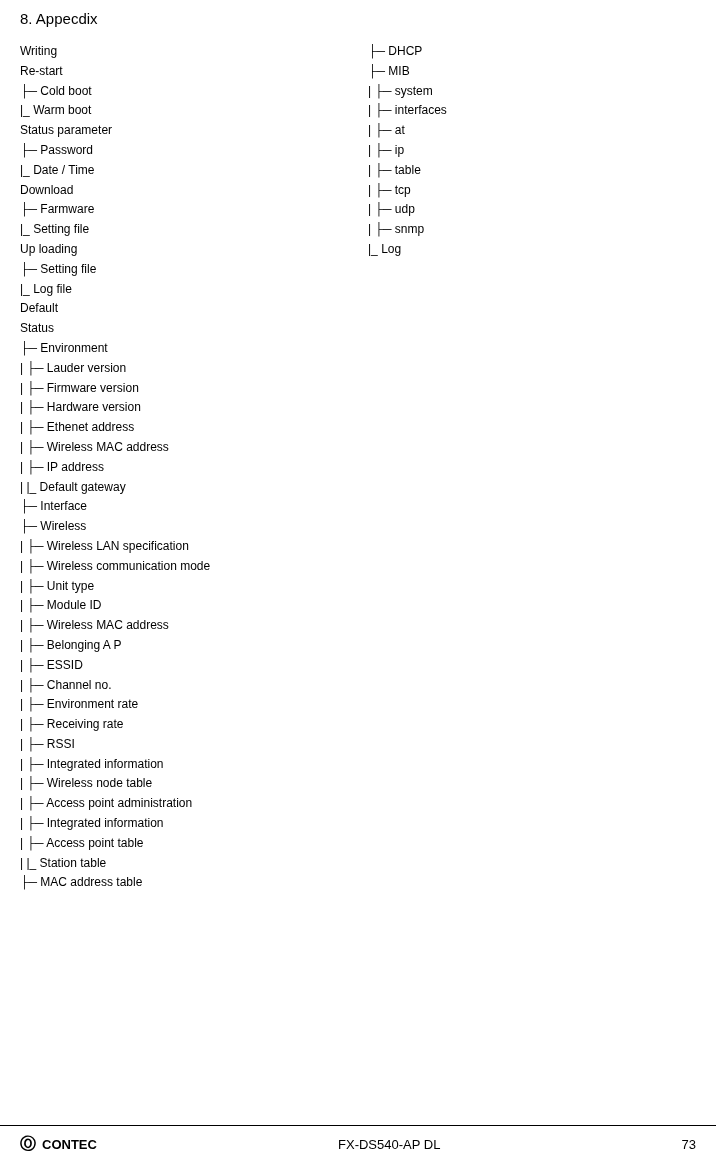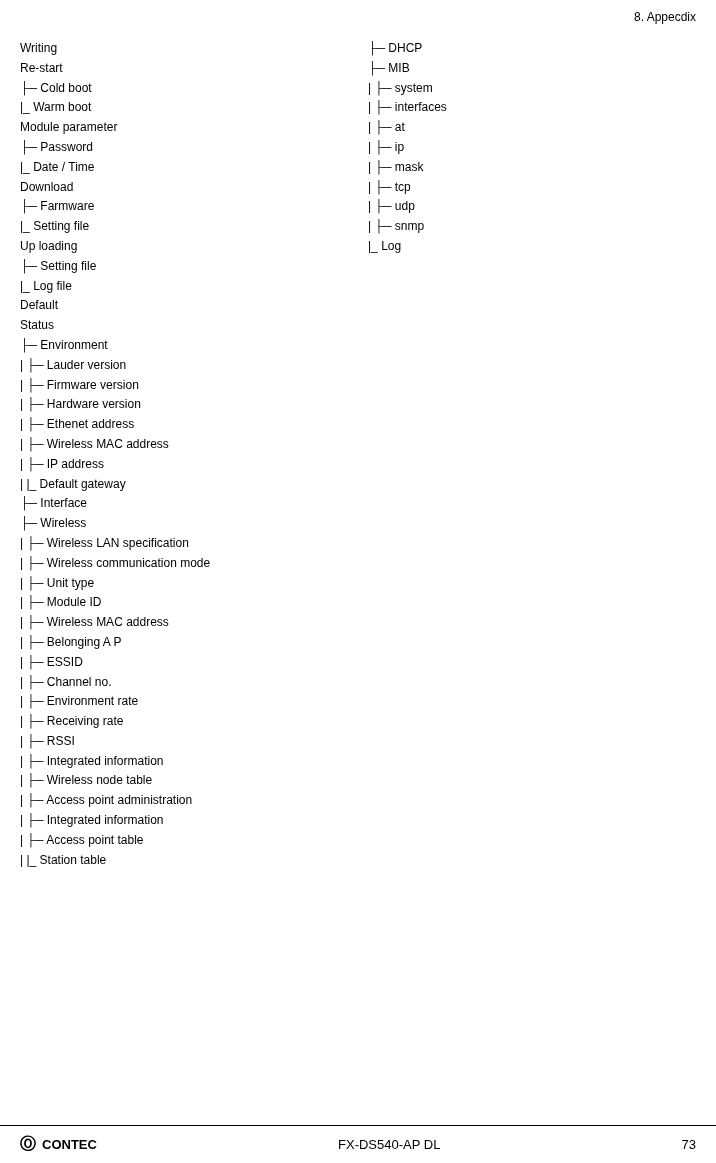--- a/index.html
+++ b/index.html
@@ -10,23 +10,22 @@
     body {
       width: 716px;
       min-height: 1163px;
       background: #fff;
       font-family: Arial, Helvetica, sans-serif;
       font-size: 13px;
       color: #000;
       position: relative;
     }
     .page-header {
-      text-align: right;
       padding: 10px 20px 5px 20px;
-      font-size: 12px;
+      font-size: 15px;
     }
     .content-area {
       display: flex;
       padding: 10px 20px 0 20px;
       gap: 0;
     }
     .left-column {
       width: 50%;
       padding-right: 10px;
     }
@@ -69,21 +68,21 @@
     <span>8. Appecdix</span>
   </div>
 </div>
 
 <div class="content-area">
   <div class="left-column" id="left-col">
       <div class="tree-item">Writing</div>
       <div class="tree-item">Re-start</div>
       <div class="tree-item">├─ Cold boot</div>
       <div class="tree-item">|_ Warm boot</div>
-      <div class="tree-item">Module parameter</div>
+      <div class="tree-item">Status parameter</div>
       <div class="tree-item">├─ Password</div>
       <div class="tree-item">|_ Date / Time</div>
       <div class="tree-item">Download</div>
       <div class="tree-item">├─ Farmware</div>
       <div class="tree-item">|_ Setting file</div>
       <div class="tree-item">Up loading</div>
       <div class="tree-item">├─ Setting file</div>
       <div class="tree-item">|_ Log file</div>
       <div class="tree-item">Default</div>
       <div class="tree-item">Status</div>
@@ -107,29 +106,30 @@
       <div class="tree-item">|  ├─ Channel no.</div>
       <div class="tree-item">|  ├─ Environment rate</div>
       <div class="tree-item">|  ├─ Receiving rate</div>
       <div class="tree-item">|  ├─ RSSI</div>
       <div class="tree-item">|  ├─ Integrated information</div>
       <div class="tree-item">|  ├─ Wireless node table</div>
       <div class="tree-item">|  ├─ Access point administration</div>
       <div class="tree-item">|  ├─ Integrated information</div>
       <div class="tree-item">|  ├─ Access point table</div>
       <div class="tree-item">|  |_ Station table</div>
+      <div class="tree-item">├─ MAC address table</div>
     </div>
   <div class="right-column" id="right-col">
       <div class="tree-item">├─ DHCP</div>
       <div class="tree-item">├─ MIB</div>
       <div class="tree-item">|  ├─ system</div>
       <div class="tree-item">|  ├─ interfaces</div>
       <div class="tree-item">|  ├─ at</div>
       <div class="tree-item">|  ├─ ip</div>
-      <div class="tree-item">|  ├─ mask</div>
+      <div class="tree-item">|  ├─ table</div>
       <div class="tree-item">|  ├─ tcp</div>
       <div class="tree-item">|  ├─ udp</div>
       <div class="tree-item">|  ├─ snmp</div>
       <div class="tree-item">|_ Log</div>
     </div>
 </div>
 
 <div class="page-footer">
   <div class="footer-logo">
     <span class="logo-icon">Ⓞ</span>

